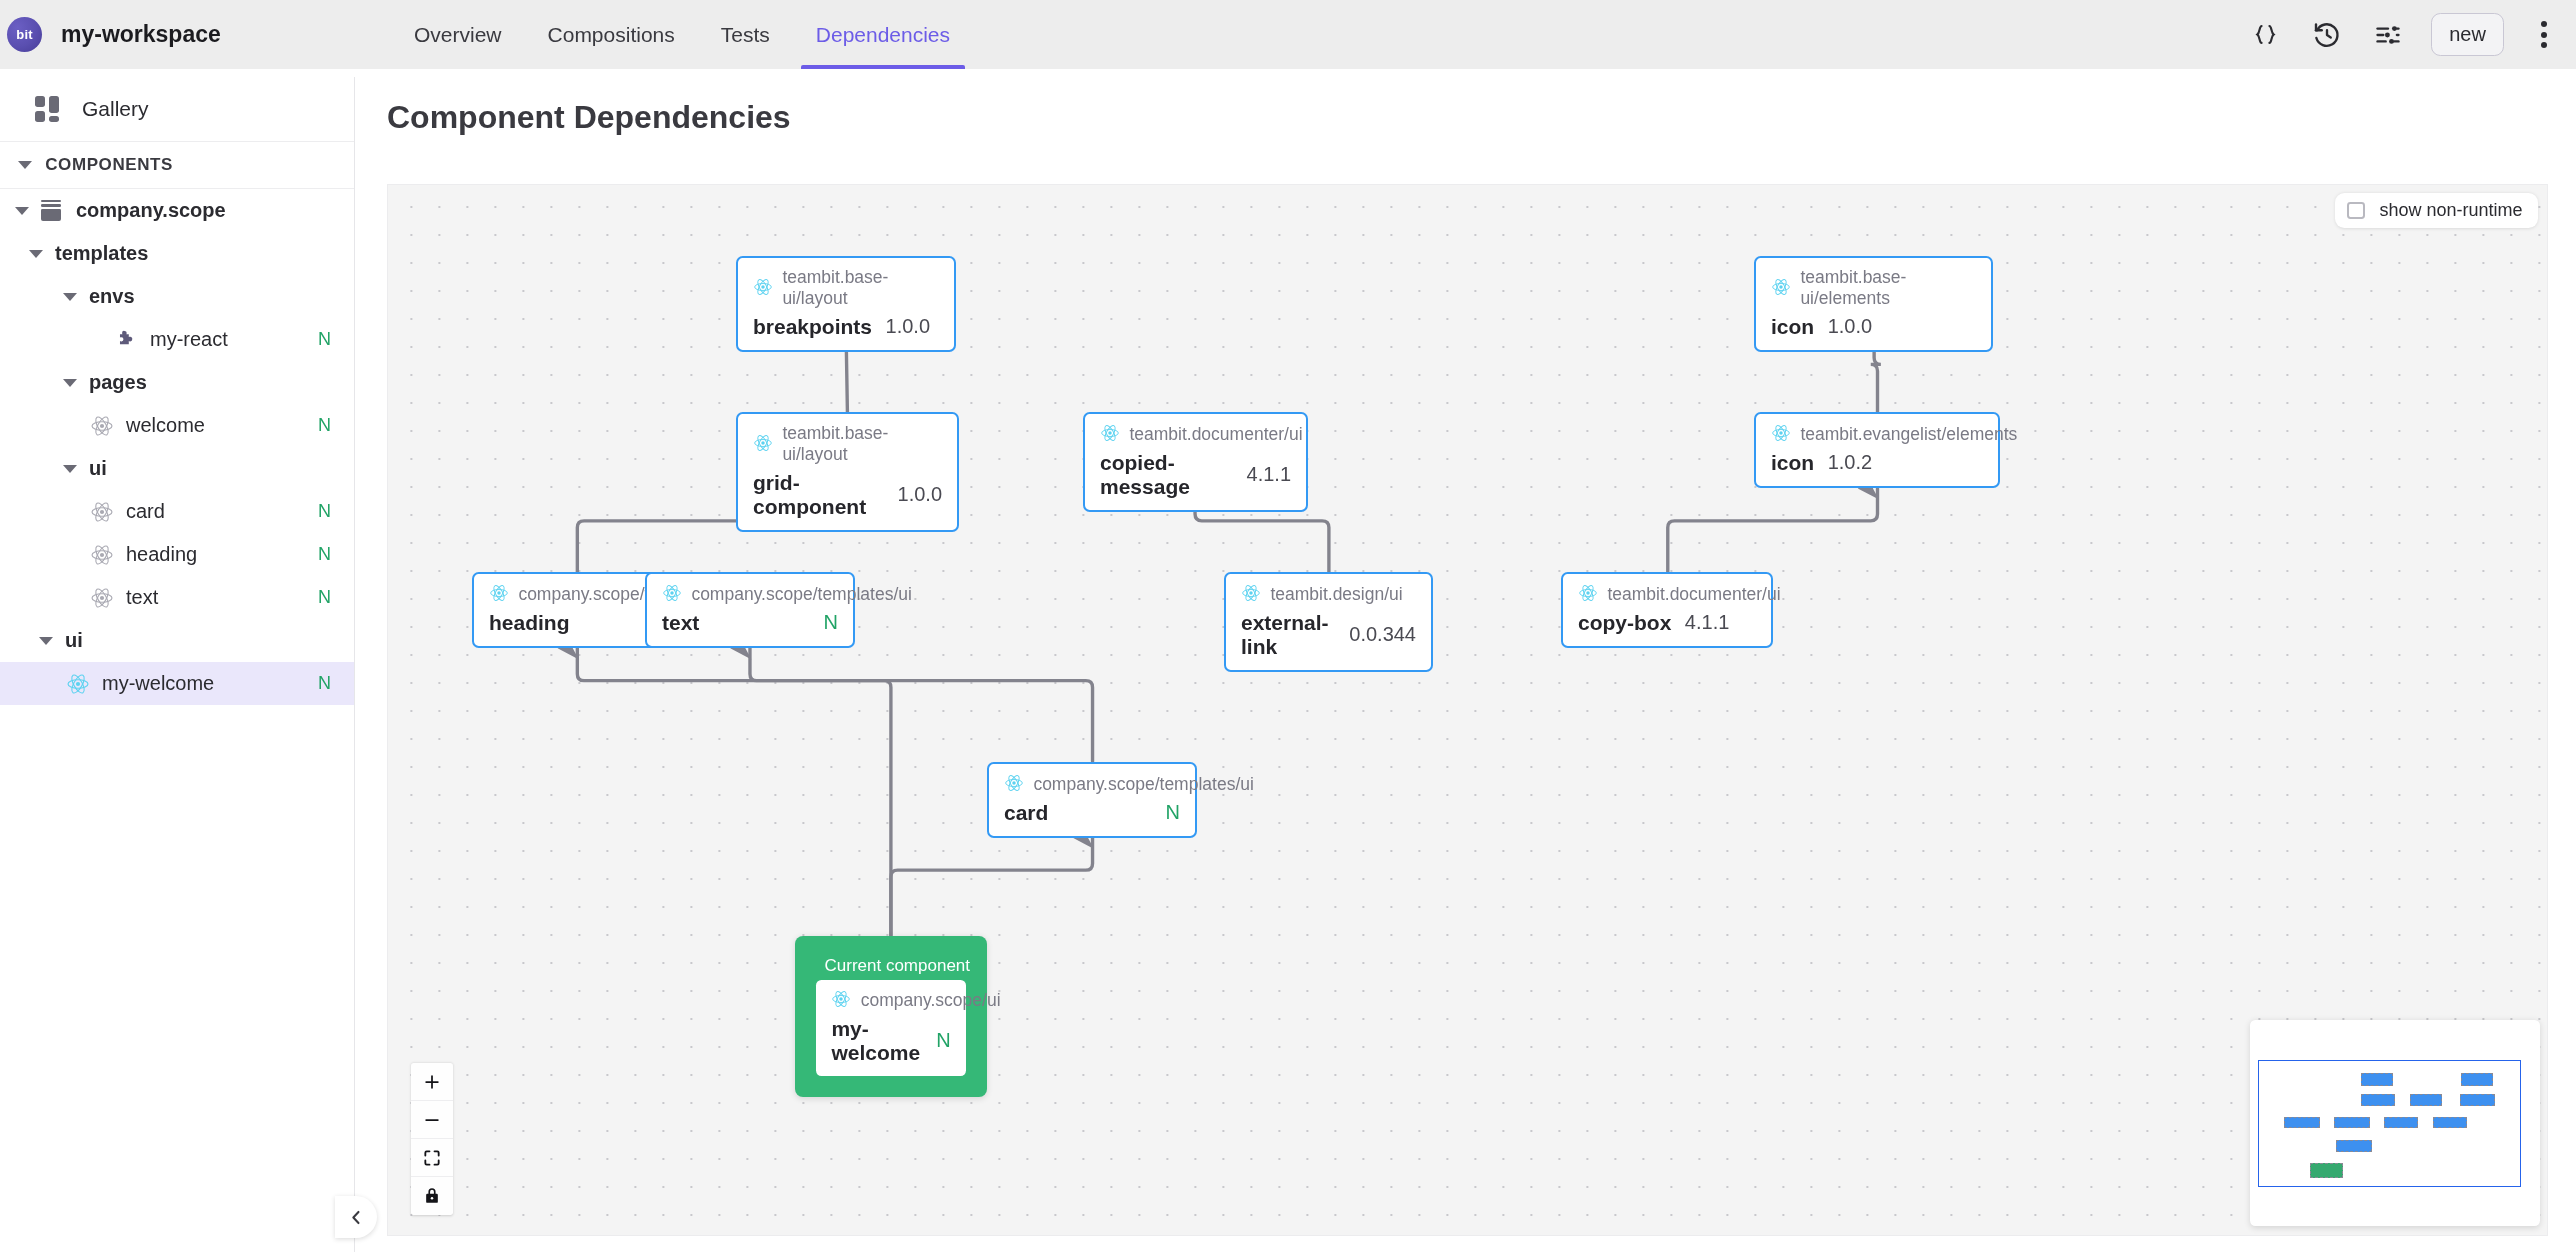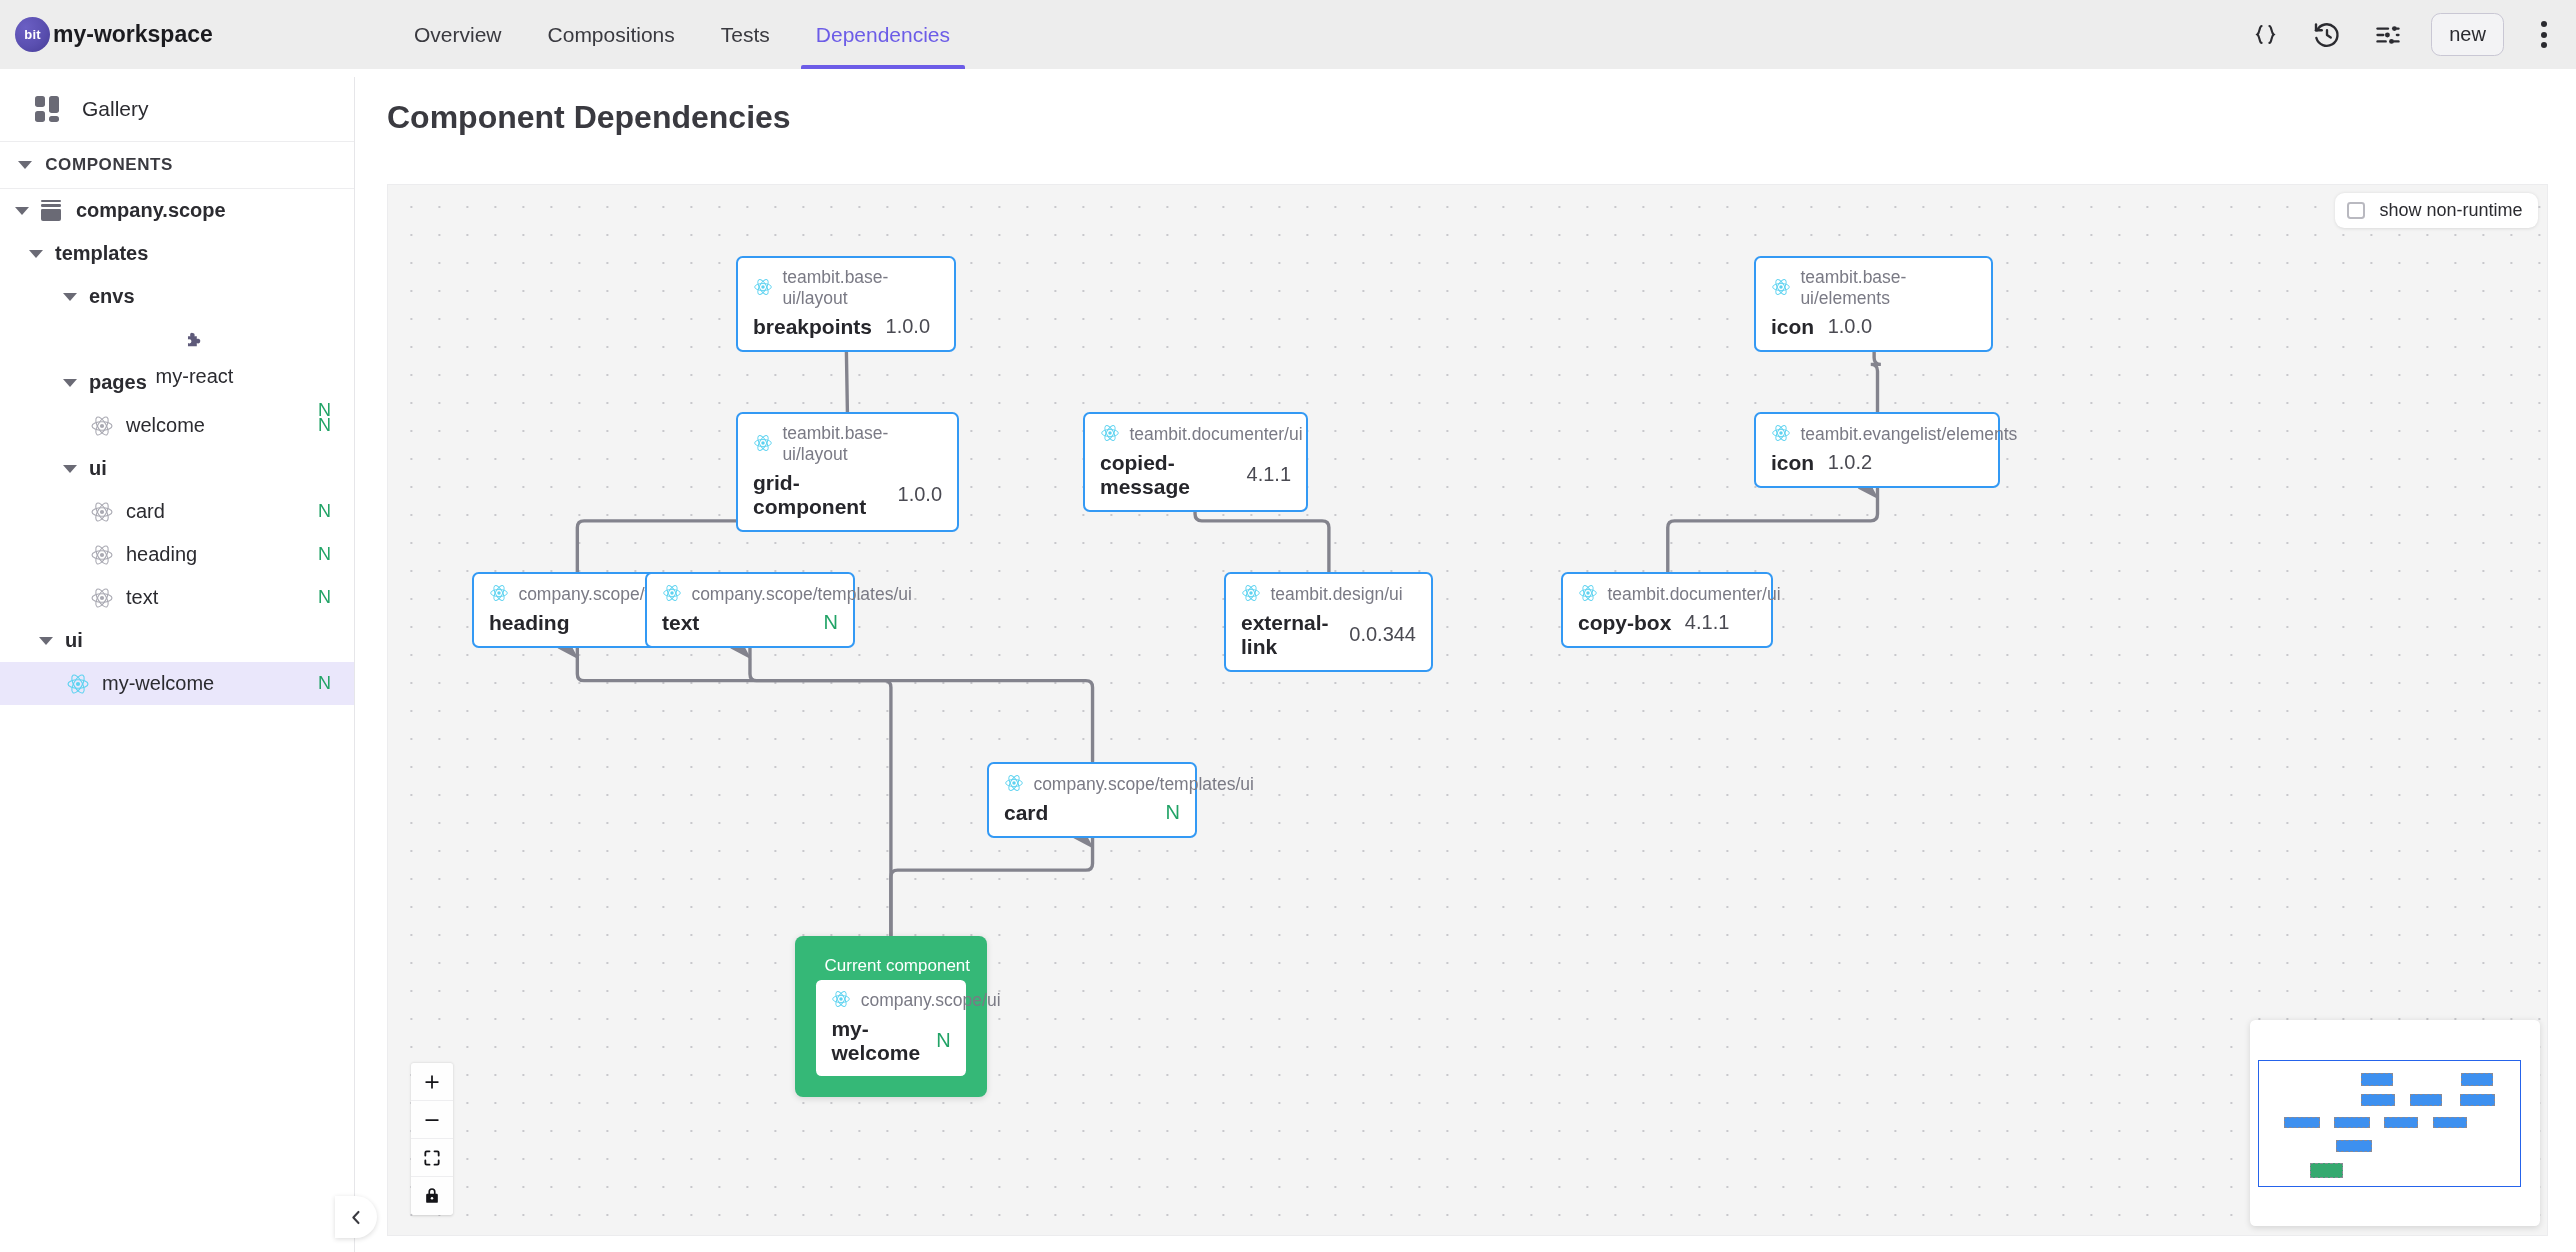--- a/index.html
+++ b/index.html
@@ -11,21 +11,21 @@
     color: #2b2b30;
     overflow: hidden;
   }
 
   
   .topbar {
     position: absolute; left:0; top:0; width:2576px; height:69px;
     background:#ededed;
     display:flex; align-items:center;
   }
-  .brand { display:flex; align-items:center; gap:3px; padding-left:15px; width:351px; }
+  .brand { display:flex; align-items:center; gap:19px; padding-left:7px; width:351px; }
   .bit-logo {
     width:35px; height:35px; border-radius:50%;
     background: radial-gradient(circle at 30% 30%, #6b5fc4 0%, #5a4fb0 55%, #463c96 100%);
     display:flex; align-items:center; justify-content:center;
     color:#fff; font-size:13px; font-weight:bold; letter-spacing:0.2px;
     position:relative; overflow:hidden;
   }
   .bit-logo::after{
     content:""; position:absolute; inset:0;
     background-image: radial-gradient(#8f84d8 0.7px, transparent 0.7px);
@@ -280,21 +280,21 @@
         <span class="label bold">company.scope</span>
       </div>
       <div class="tree-row" style="padding-left: 29px;">
         <span class="caret"></span>
         <span class="label bold">templates</span>
       </div>
       <div class="tree-row" style="padding-left: 63px;">
         <span class="caret"></span>
         <span class="label bold">envs</span>
       </div>
-      <div class="tree-row" style="padding-left: 58px; flex-direction: column;">
+      <div class="tree-row" style="padding-left: 88px;">
         <span style="width:15px;display:inline-block"></span>
         <span class="puzzle-icon"><svg width="23" height="23" viewBox="0 0 24 24" fill="#5e5a7a">
             <path d="M10 3a2.2 2.2 0 0 1 2.2 2.2c0 .5-.2.9-.4 1.2h2.6v3.1c.3-.2.7-.4 1.2-.4A2.2 2.2 0 0 1 18 11.8a2.2 2.2 0 0 1-2.4 2.2c-.5 0-.9-.2-1.2-.4v3.3H5.2v-3.3c.3.2.7.4 1.2.4A2.2 2.2 0 0 0 8.8 11.8 2.2 2.2 0 0 0 6.4 9.6c-.5 0-.9.2-1.2.4V6.4h2.6c-.2-.3-.4-.7-.4-1.2A2.2 2.2 0 0 1 10 3z"></path>
           </svg></span>
         <span class="label">my-react</span>
         <span class="badge-n">N</span>
       </div>
       <div class="tree-row" style="padding-left: 63px;">
         <span class="caret"></span>
         <span class="label bold">pages</span>

